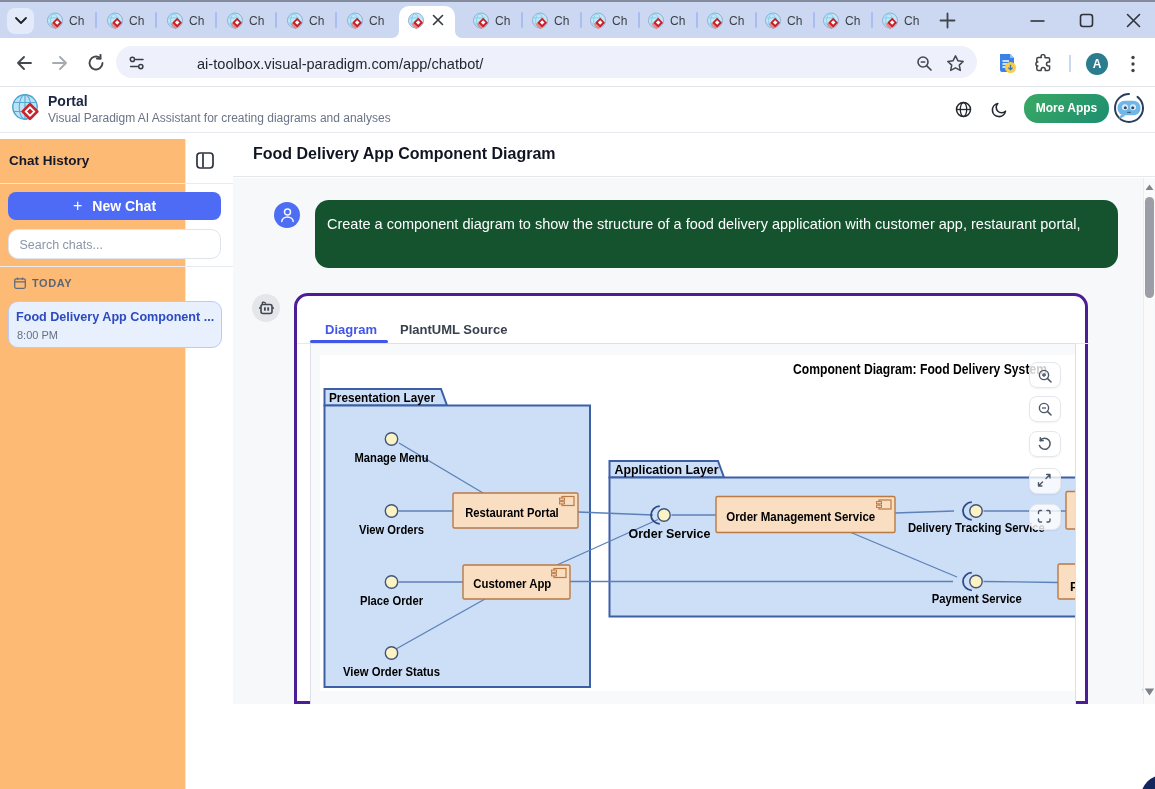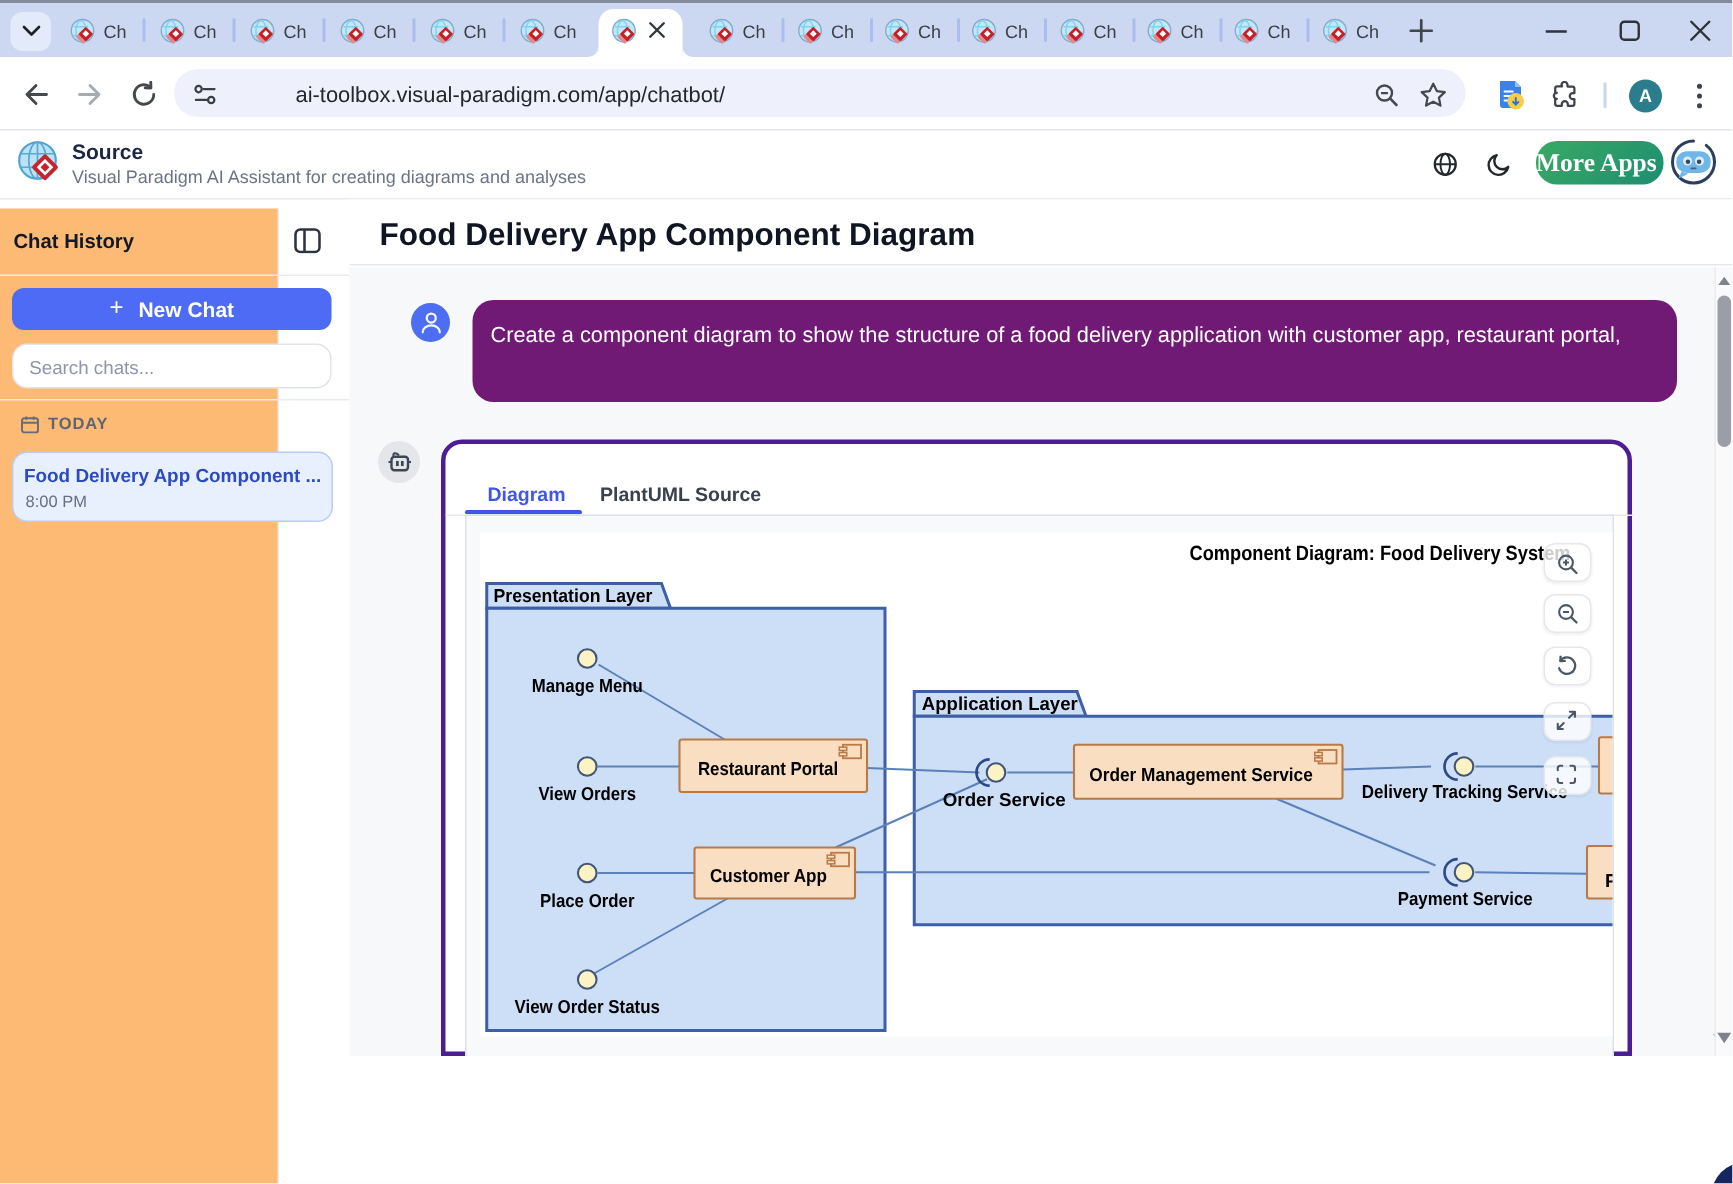--- a/index.html
+++ b/index.html
@@ -9,36 +9,36 @@
 .chev { position:absolute; left:7px; top:8px; width:27px; height:26px; background:#e3ebfa; border-radius:8px; }
 .tab-txt { position:absolute; top:14px; font-size:12px; color:#3a3f46; }
 .tab-sep { position:absolute; top:12px; width:2px; height:16px; background:#aabdf0; border-radius:1px; }
 #activetab { position:absolute; left:399px; top:6px; width:56px; height:32px; background:#fff; border-radius:10px 10px 0 0; }
 #toolbar { position:absolute; left:0; top:38px; width:1155px; height:49px; background:#fff; border-bottom:1px solid #e2e5ea; }
 #omnibox { position:absolute; left:116px; top:8px; width:861px; height:32px; background:#eef1fb; border-radius:16px; }
 #url { position:absolute; left:157px; top:10px; font-size:14.6px; color:#24282e; line-height:32px;margin-left:40px; }
 #appheader { position:absolute; left:0; top:88px; width:1155px; height:45px; background:#fff; border-bottom:1px solid #e7e9ee; }
 #apptitle { position:absolute; left:48px; top:5px; font-size:14px; font-weight:bold; color:#1b2742; }
 #appsub { position:absolute; left:48px; top:23px; font-size:12px; color:#6b7486; }
-#moreapps { position:absolute; left:1024px; top:6px; width:85px; height:29px; border-radius:14px; background:linear-gradient(135deg,#3aa963,#1d8e71); color:#fff; font-size:17px; font-weight:bold; line-height:29px;font-family:Liberation Serif, serif; }
+#moreapps { position:absolute; left:1024px; top:6px; width:85px; height:29px; border-radius:14px; background:linear-gradient(135deg,#3aa963,#1d8e71); color:#fff; font-size:12px; font-weight:bold; text-align:center; line-height:29px; }
 #sidebar { position:absolute; left:0; top:139px; width:186px; height:656px; background:#fdba74; border-right:1px solid #e7e9ee; }
 #chathist { position:absolute; left:9px; top:14px; font-size:13.5px; font-weight:bold; color:#111827; }
 #newchat { position:absolute; left:8px; top:53px; width:213px; height:28px; background:#4d6bf4; border-radius:8px; color:#fff; text-align:center; }
 #newchat span { font-size:14px; font-weight:bold; line-height:28px; vertical-align:top; }
 #searchbox { position:absolute; left:8px; top:90px; width:213px; height:30px; border:1px solid #dfe3ea; border-radius:10px; background:#fff; }
 #searchbox span { position:absolute; left:10.5px; top:8px; font-size:12.5px; color:#8d96a8; }
 .sdiv { position:absolute; left:0; width:233px; height:1px; background:#e9ebf0; }
 #today { position:absolute; left:32px; top:138px; font-size:11px; font-weight:bold; color:#5d6575; letter-spacing:0.6px; }
 #chatitem { position:absolute; left:8px; top:162px; width:214px; height:47px; background:#e9f0fd; border:1px solid #b9cbf7; border-radius:10px; }
 #chatitem .t { position:absolute; left:7px; top:8px; font-size:12.6px; font-weight:bold; color:#2c4bbf; white-space:nowrap; }
 #chatitem .d { position:absolute; left:8px; top:27px; font-size:11px; color:#667083; }
 #mainhead { position:absolute; left:233px; top:133px; width:922px; height:44px; background:#fff; border-bottom:1px solid #e5e7eb; }
-#mainhead span { position:absolute; left:20px; top:12px; font-size:21px; font-weight:bold; color:#0f1522; }
+#mainhead span { position:absolute; left:20px; top:12px; font-size:16px; font-weight:bold; color:#0f1522; }
 #chatarea { position:absolute; left:233px; top:178px; width:922px; height:526px; background:#f7f8fa; overflow:hidden; }
-#userbubble { position:absolute; left:82px; top:22px; width:803px; height:68px; background:#701a75; border-radius:14px; color:#fff; font-size:14.5px; }
+#userbubble { position:absolute; left:82px; top:22px; width:803px; height:68px; background:#14532d; border-radius:14px; color:#fff; font-size:14.5px; }
 #uavatar { position:absolute; left:41px; top:24px; width:26px; height:26px; border-radius:50%; background:#4d6df3; }
 #aavatar { position:absolute; left:19px; top:116px; width:28px; height:28px; border-radius:50%; background:#e4e6ea; }
 #card { position:absolute; left:61px; top:115px; width:794px; height:411px; background:#fff; border:3px solid #4c1d95; border-radius:14px 14px 0 0; }
 .tablbl { position:absolute; top:26px; font-size:13px; font-weight:bold; }
 #tabunderline { position:absolute; left:13px; top:44px; width:78px; height:3px; background:#4156e8; border-radius:2px; }
 #tabborder { position:absolute; left:0px; top:47px; width:792px; height:1px; background:#e7e9ed; }
 #dpanel { position:absolute; left:12.5px; top:47px; width:766px; height:363px; background:#f8f9fb; border:1px solid #dde1e7; overflow:hidden; }
 #dcanvas { position:absolute; left:9px; top:11px; width:757px; height:336px; background:#fff; }
 .zbtn { position:absolute; left:718px; width:32px; height:26px; background:rgba(255,255,255,0.8); border:1px solid #e4e7eb; border-radius:8px; box-shadow:0 1px 2px rgba(0,0,0,.06); }
 #bottombar { position:absolute; left:233px; top:704px; width:922px; height:85px; background:#fff; border-top:1px solid #e5e7eb; }
@@ -306,21 +306,21 @@
 <div id="appheader">
 <svg class="abs" style="left:12px;top:6px" width="30" height="30" viewBox="0 0 30 30">
         <circle cx="13" cy="13" r="12.2" fill="#bce2f6" stroke="#4aa3d0" stroke-width="1.4"></circle>
         <ellipse cx="13" cy="13" rx="5.8" ry="12.2" fill="none" stroke="#55a9d3" stroke-width="1.1"></ellipse>
         <path d="M2 8.5 H24 M2 17.5 H24 M13 0.8 V25.2" stroke="#55a9d3" stroke-width="1.1"></path>
         <g transform="rotate(45 18 17.5)">
           <rect x="11.5" y="11" width="13" height="13" rx="1.4" fill="#c6252d"></rect>
           <rect x="15" y="14.5" width="6" height="6" fill="none" stroke="#fff" stroke-width="1.8"></rect>
         </g>
       </svg>
-<div id="apptitle">Source</div>
+<div id="apptitle">Portal</div>
 <div id="appsub">Visual Paradigm AI Assistant for creating diagrams and analyses</div>
 <svg class="abs" style="left:955px;top:13px" width="17" height="17" viewBox="0 0 17 17">
         <circle cx="8.5" cy="8.5" r="7" fill="none" stroke="#23272e" stroke-width="1.5"></circle>
         <ellipse cx="8.5" cy="8.5" rx="3.2" ry="7" fill="none" stroke="#23272e" stroke-width="1.3"></ellipse>
         <path d="M1.5 8.5 H15.5" stroke="#23272e" stroke-width="1.3"></path>
       </svg>
 <svg class="abs" style="left:991px;top:13px" width="17" height="17" viewBox="0 0 17 17">
         <path d="M14.5 10.2 A6.6 6.6 0 1 1 6.8 2.5 A5.4 5.4 0 0 0 14.5 10.2 Z" fill="none" stroke="#23272e" stroke-width="1.6" stroke-linejoin="round"></path>
       </svg>
 <div id="moreapps">More Apps</div>

